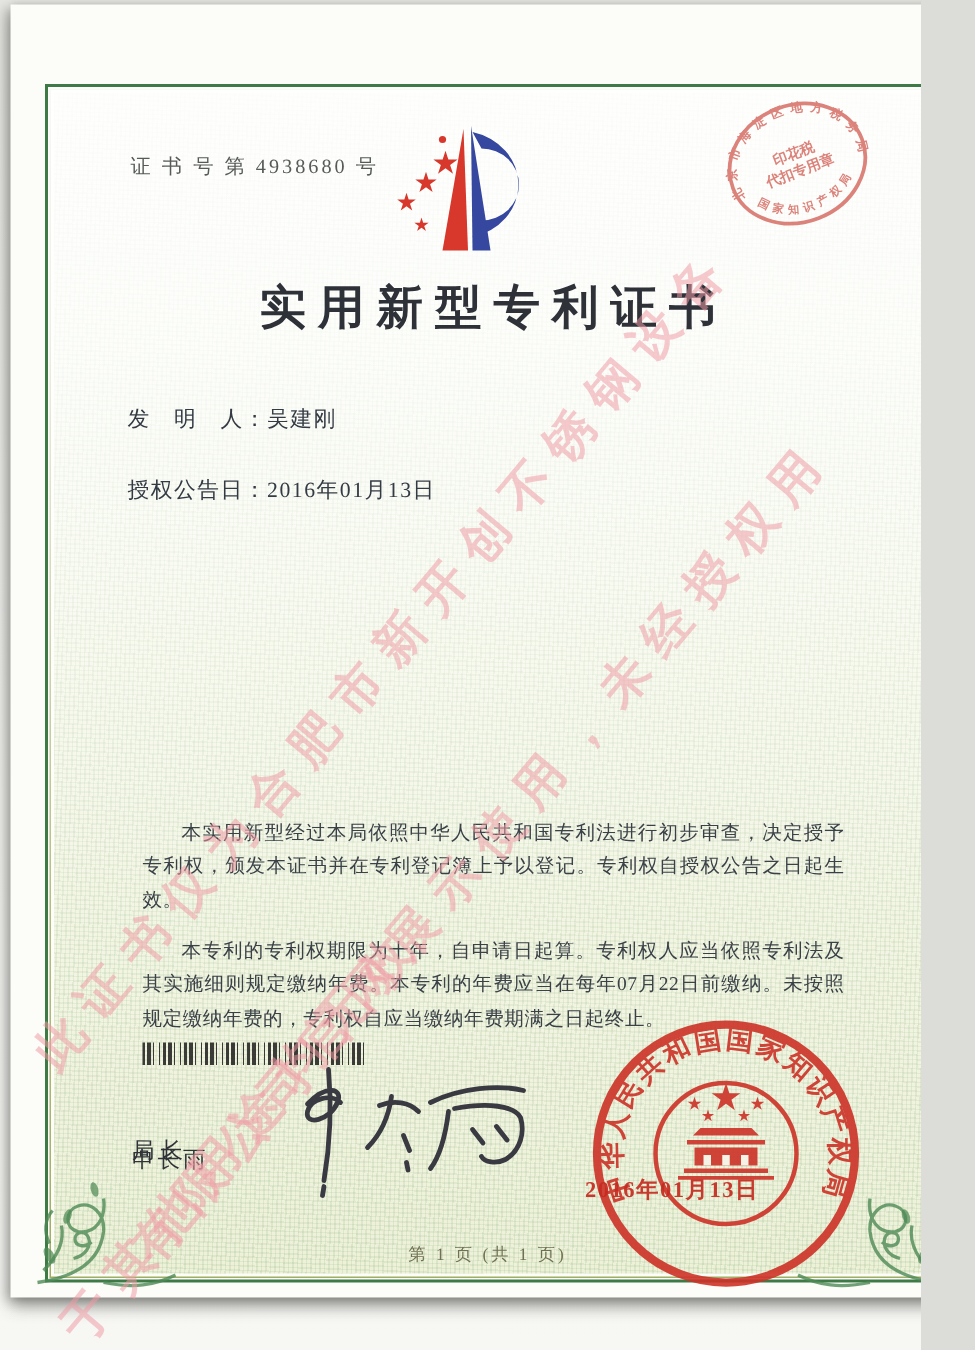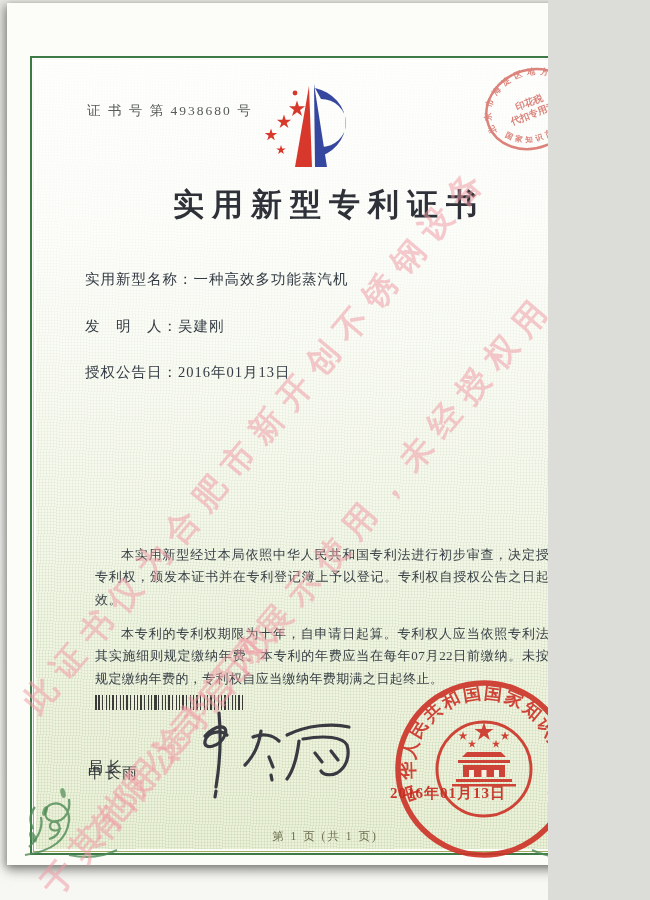--- a/index.html
+++ b/index.html
@@ -2,21 +2,21 @@
 <html style="--frame-green: #3e7a46; --frame-inner: #9fae62; --seal-red: #cd3227; --stamp-red: #d05a50; --watermark-pink: #f09ba5; --logo-blue: #35479e; --logo-red: #d8372c; --ink: #3a3f45;"><head>
 <meta charset="utf-8">
 <style>
   :root{
     --frame-green:#3e7a46; --frame-inner:#9fae62; --seal-red:#cd3227;
     --stamp-red:#d05a50; --watermark-pink:#f09ba5; --logo-blue:#35479e;
     --logo-red:#d8372c; --ink:#3a3f45;
   }
   *{box-sizing:border-box}
   body{margin:0;background:#dcdcd8;font-family:"Liberation Serif","DejaVu Serif",serif;}
-  .scan{position:relative;width:548px;height:900px;overflow:hidden;
+  .scan{position:relative;width:614px;height:900px;overflow:hidden;
     background:linear-gradient(180deg,#e6e6e2 0%,#f2f2ef 60%,#f7f7f4 100%);}
   .paper{position:absolute;left:7px;top:3px;width:636px;height:862px;background:#fcfcf8;
     box-shadow:0 6px 10px rgba(55,55,50,.45),-4px 2px 7px rgba(80,80,75,.30),2px 0 4px rgba(90,90,85,.22);}
   .frame{position:absolute;left:23px;top:53px;width:591px;height:799px;border:2.5px solid var(--frame-green);}
   .frame::before{content:"";position:absolute;inset:1px;border:1.5px solid var(--frame-inner);}
   .inner-bg{position:absolute;inset:4px;
     background:
       repeating-linear-gradient(92deg, rgba(110,160,100,.14) 0 1px, rgba(0,0,0,0) 1px 3px),
       repeating-linear-gradient(2deg, rgba(110,160,100,.12) 0 1px, rgba(0,0,0,0) 1px 3px),
       linear-gradient(180deg,#f6f8ea,#edf1d8);}
@@ -78,21 +78,20 @@
         <use href="#star5" transform="translate(27,39) scale(7.5)"></use>
         <use href="#star5" transform="translate(14,52) scale(6.5)"></use>
         <use href="#star5" transform="translate(24,67) scale(5)"></use>
         <circle cx="38" cy="10" r="2.4"></circle>
       </g>
     </svg>
 
     <div class="title">实用新型专利证书</div>
 
     <div class="fields">
-      <div class="field"><span class="lab">实用新型名称：</span><span>一种高效多功能蒸汽机</span></div>
       <div class="field"><span class="lab">发　明　人：</span><span>吴建刚</span></div>
       <div class="field"><span class="lab">授权公告日：</span><span>2016年01月13日</span></div>
     </div>
 
     <div class="paras">
       <p>本实用新型经过本局依照中华人民共和国专利法进行初步审查，决定授予专利权，颁发本证书并在专利登记簿上予以登记。专利权自授权公告之日起生效。</p>
       <p>本专利的专利权期限为十年，自申请日起算。专利权人应当依照专利法及其实施细则规定缴纳年费。本专利的年费应当在每年07月22日前缴纳。未按照规定缴纳年费的，专利权自应当缴纳年费期满之日起终止。</p>
     </div>
 
     <div class="barcode"></div>

